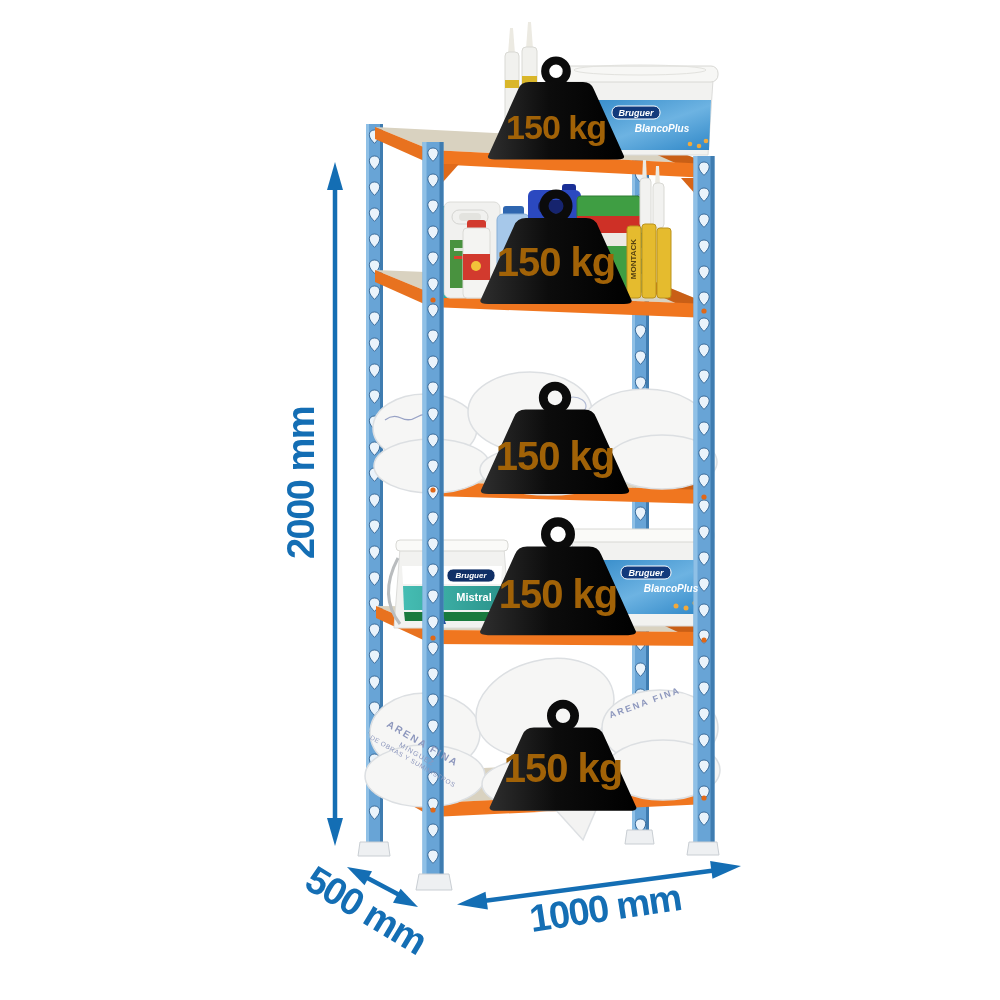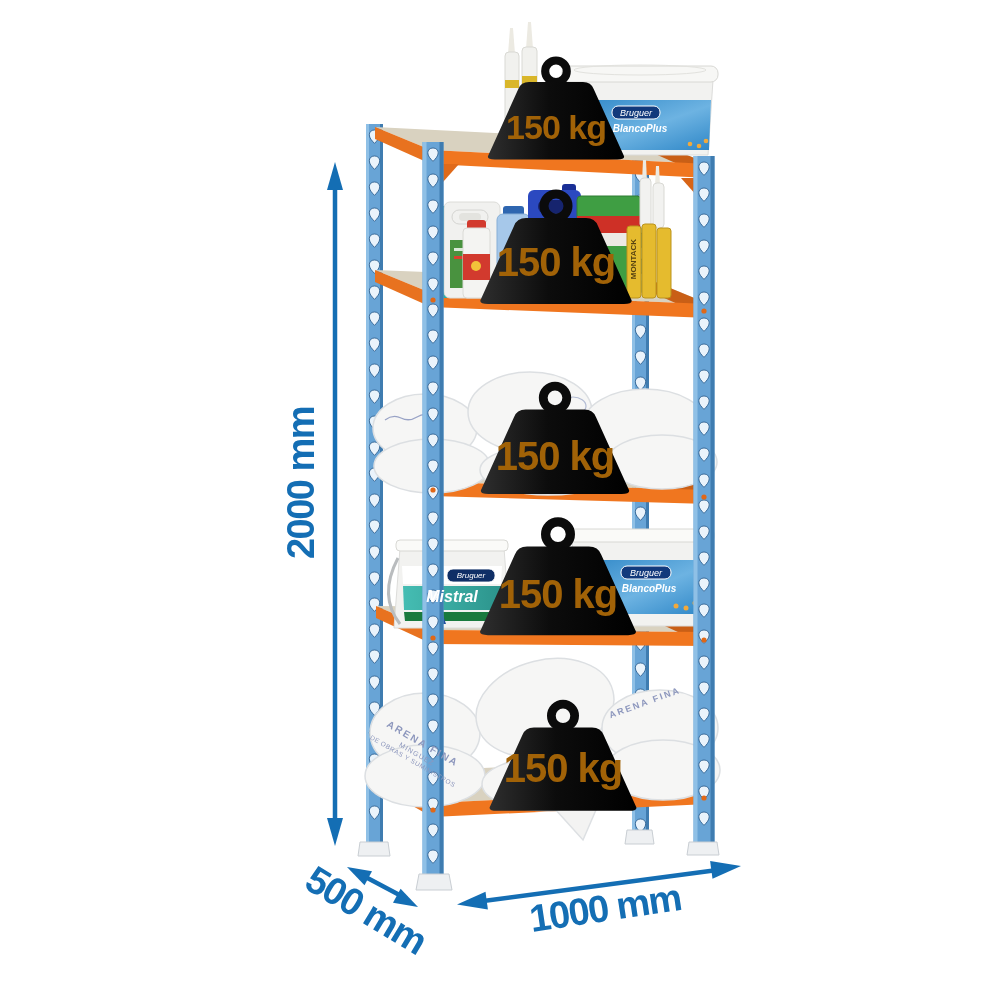--- a/index.html
+++ b/index.html
@@ -4,22 +4,22 @@
 <style>
   html,body{margin:0;padding:0;background:#fff;}
   .stage{position:relative;width:1000px;height:1000px;background:#ffffff;overflow:hidden;
          font-family:"Liberation Sans",sans-serif;}
   .stage svg{position:absolute;left:0;top:0;}
   .ov{position:absolute;white-space:nowrap;line-height:1;}
   .center{transform:translate(-50%,-50%);}
   .dim{color:#146eb4;font-size:38px;font-weight:bold;letter-spacing:-1.5px;}
   .wlabel{color:#a16207;font-weight:bold;font-size:40px;letter-spacing:-1px;}
   .wlabel.small{font-size:34px;}
-  .badge-txt{color:#ffffff;font-weight:normal;font-style:italic;}
-  .prod-txt{color:#ffffff;font-weight:bold;}
+  .badge-txt{color:#ffffff;font-weight:bold;font-style:italic;}
+  .prod-txt{color:#ffffff;font-weight:bold;margin-left:22px;}
   .sack-txt{color:#8d97bd;text-align:center;}
   .sack-txt .l1{font-size:10px;letter-spacing:2px;font-weight:bold;}
   .sack-txt .l2{font-size:7px;letter-spacing:1px;margin-top:3px;}
   .sack-txt .l3{font-size:6.5px;letter-spacing:.5px;margin-top:2px;}
 </style>
 </head>
 <body>
 
 <div class="stage">
 
@@ -358,21 +358,21 @@
 <div class="ov center wlabel small" style="left:556px;top:127px;">150 kg</div>
 <div class="ov center wlabel" style="left:556px;top:262px;">150 kg</div>
 <div class="ov center wlabel" style="left:555px;top:456px;">150 kg</div>
 <div class="ov center wlabel" style="left:558px;top:594px;">150 kg</div>
 <div class="ov center wlabel" style="left:563px;top:768px;">150 kg</div>
 
 <div class="ov center badge-txt" style="left:636px;top:113px;font-size:9px;">Bruguer</div>
 <div class="ov center prod-txt" style="left:640px;top:129px;font-size:10px;font-style:italic;">BlancoPlus</div>
 
 <div class="ov center badge-txt" style="left:471px;top:576px;font-size:8px;">Bruguer</div>
-<div class="ov center prod-txt" style="left:452px;top:597px;font-size:16px;font-style:italic;">Mistral</div>
+<div class="ov center prod-txt" style="left:452px;top:597px;font-size:11px;">Mistral</div>
 
 <div class="ov center badge-txt" style="left:646px;top:573px;font-size:9px;">Bruguer</div>
 <div class="ov center prod-txt" style="left:649px;top:589px;font-size:10px;font-style:italic;">BlancoPlus</div>
 
 <div class="ov center" style="left:634px;top:259px;font-size:8px;font-weight:bold;color:#574312;transform:translate(-50%,-50%) rotate(-90deg);">MONTACK</div>
 
 <div class="ov center sack-txt" style="left:418px;top:752px;transform:translate(-50%,-50%) rotate(30deg);">
   <div class="l1">ARENA FINA</div>
   <div class="l2">MINGUEZ</div>
   <div class="l3">DE OBRAS Y SUMINISTROS</div>

